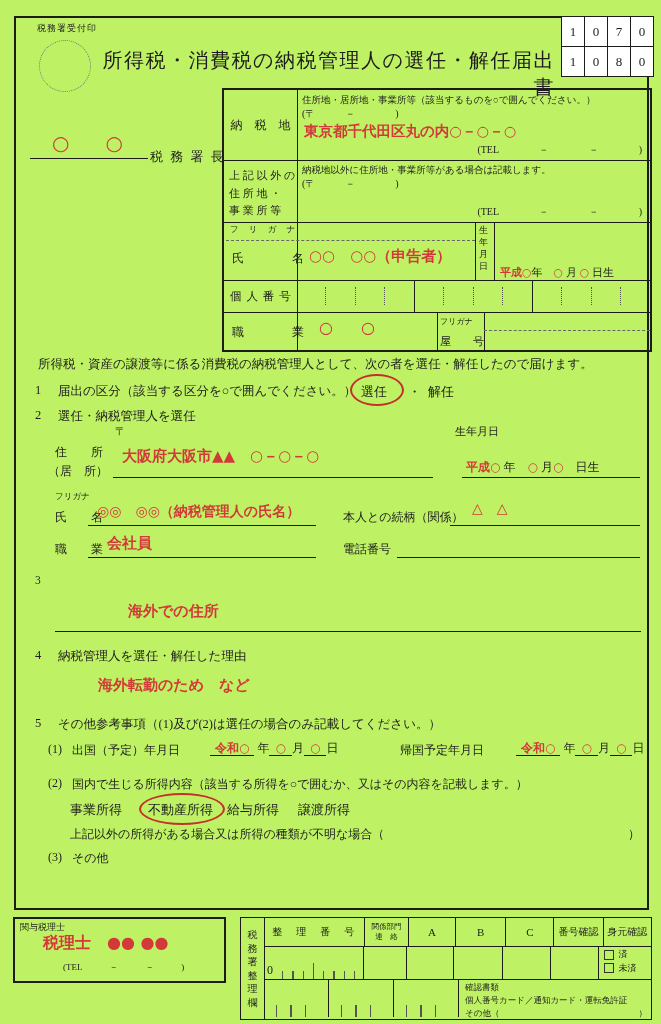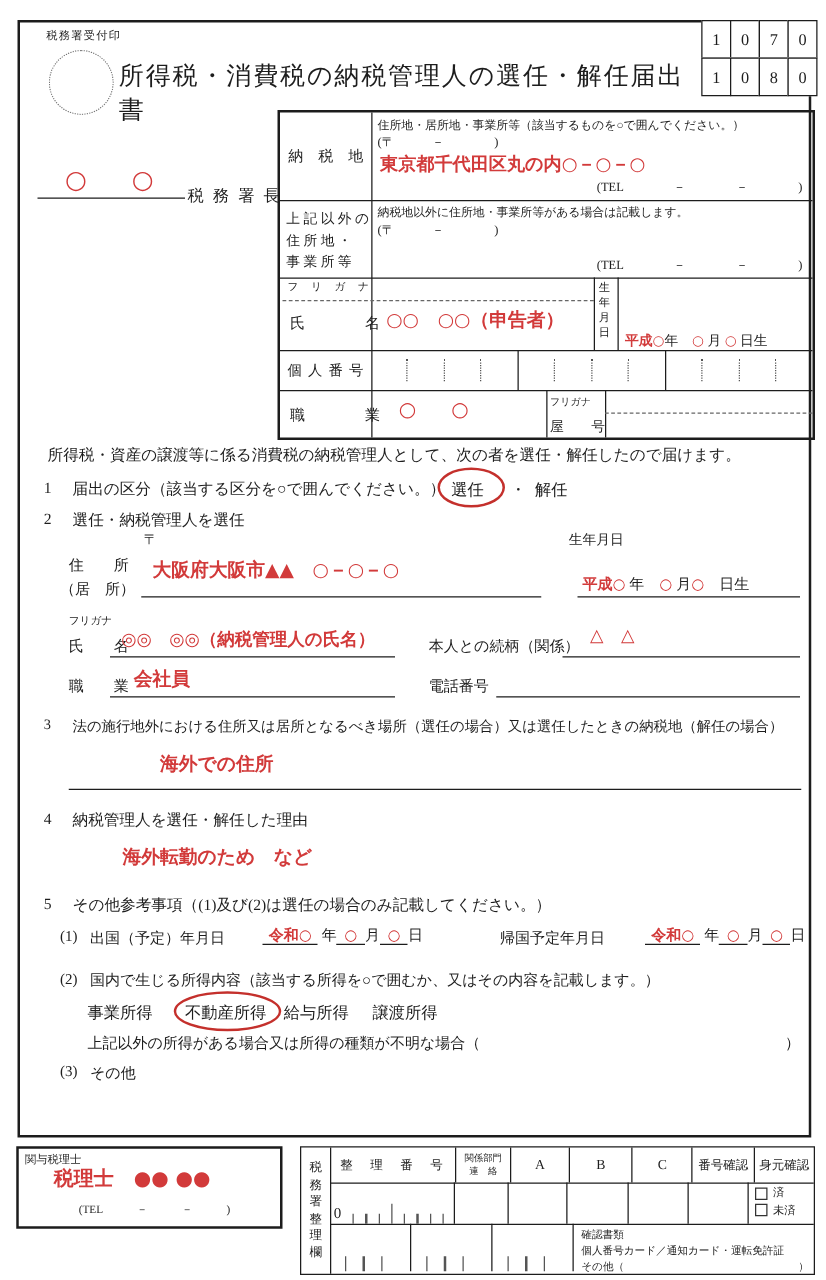--- a/index.html
+++ b/index.html
@@ -1,24 +1,24 @@
 <!DOCTYPE html>
 <html><head>
 <meta charset="utf-8">
 <style>
   html,body{margin:0;padding:0;background:#e8e8e8;}
-  #page{position:relative;width:661px;height:1024px;background:#ffffff;overflow:hidden;
+  #page{position:relative;width:661px;height:1024px;background:#bef264;overflow:hidden;
         font-family:"Liberation Serif","DejaVu Serif",serif;color:#1d1d1d;}
   .abs{position:absolute;}
   .s{font-family:"Liberation Serif","DejaVu Serif",serif;color:#1d1d1d;}
   .r{font-family:"DejaVu Sans","Liberation Sans",sans-serif;color:#d23a3a;font-weight:bold;}
   .main-box{left:14px;top:16px;width:631px;height:890px;border:2px solid #1c1c1c;}
   .stamp-label{left:37px;top:22px;font-size:9px;letter-spacing:1px;}
   .stamp-circle{left:39px;top:40px;width:50px;height:50px;border:1.3px dotted #777;border-radius:50%;}
-  .title{left:95px;top:47px;width:460px;text-align:left;font-size:20px;letter-spacing:1.5px;}
+  .title{left:95px;top:47px;width:460px;text-align:right;font-size:20px;letter-spacing:1.5px;}
   .code-grid{left:562px;top:17px;display:grid;grid-template-columns:repeat(4,23px);grid-auto-rows:30px;}
   .code-cell{border:1px solid #1c1c1c;margin-left:-1px;margin-top:-1px;display:flex;align-items:center;justify-content:center;font-size:13px;background:#fff;}
   .uline{border-bottom:1.3px solid #1c1c1c;}
   .blank{display:inline-block;border-bottom:1.2px solid #1c1c1c;height:13px;vertical-align:bottom;}
   
   .tpt{left:222px;top:88px;width:426px;height:260px;border:2px solid #1c1c1c;}
   .hline{left:0;width:100%;border-top:1.2px solid #1c1c1c;}
   .dashline{border-top:1.3px dashed #666;}
   .vline{border-left:1.2px solid #1c1c1c;}
   .pn{left:73px;top:190px;width:353px;height:32px;display:flex;}
@@ -150,21 +150,20 @@
   <div class="abs r" style="left:472px;top:500px;font-size:14px;">△　△</div>
   <div class="abs" style="left:450px;top:525px;width:190px;border-bottom:1.4px solid #1c1c1c;"></div>
 
   <div class="abs s" style="left:55px;top:541px;font-size:12px;">職　　業</div>
   <div class="abs r" style="left:107px;top:534px;font-size:15px;">会社員</div>
   <div class="abs" style="left:88px;top:557px;width:228px;border-bottom:1.4px solid #1c1c1c;"></div>
   <div class="abs s" style="left:343px;top:541px;font-size:12px;">電話番号</div>
   <div class="abs" style="left:397px;top:557px;width:243px;border-bottom:1.4px solid #1c1c1c;"></div>
 
   <div class="abs s" style="left:35px;top:574px;font-size:11.5px;">3</div>
-  <div class="abs s" style="left:58px;top:574px;width:585px;font-size:11.5px;">法の施行地外における住所又は居所となるべき場所（選任の場合）又は選任したときの納税地（解任の場合）</div>
   <div class="abs r" style="left:128px;top:602px;font-size:15px;">海外での住所</div>
   <div class="abs" style="left:55px;top:631px;width:586px;border-top:1.6px solid #1c1c1c;"></div>
 
   <div class="abs s" style="left:35px;top:648px;font-size:12.5px;">4</div>
   <div class="abs s" style="left:58px;top:648px;font-size:12.5px;">納税管理人を選任・解任した理由</div>
   <div class="abs r" style="left:98px;top:676px;font-size:15px;">海外転勤のため　など</div>
 
   <div class="abs s" style="left:35px;top:716px;font-size:12.5px;">5</div>
   <div class="abs s" style="left:58px;top:716px;font-size:12.5px;">その他参考事項（(1)及び(2)は選任の場合のみ記載してください。）</div>
 

